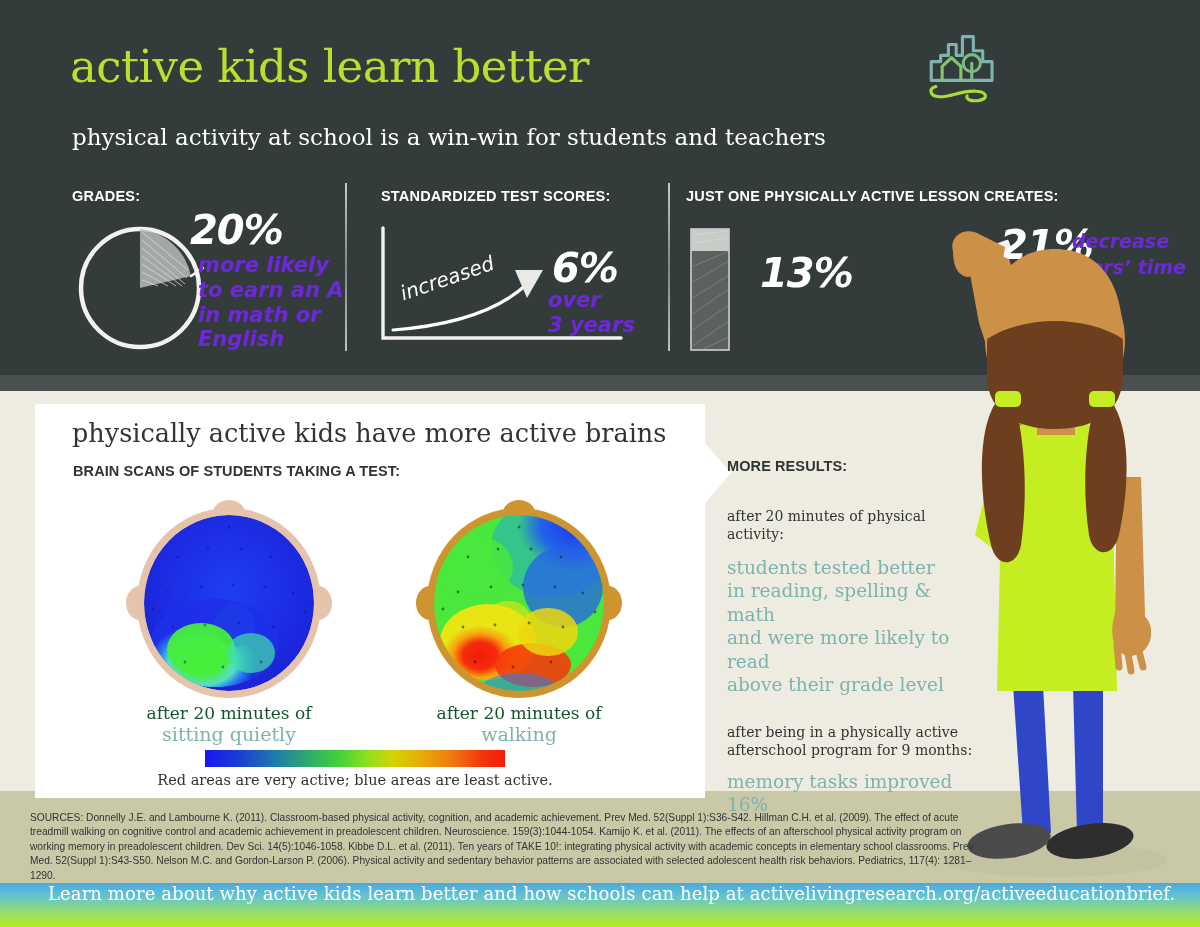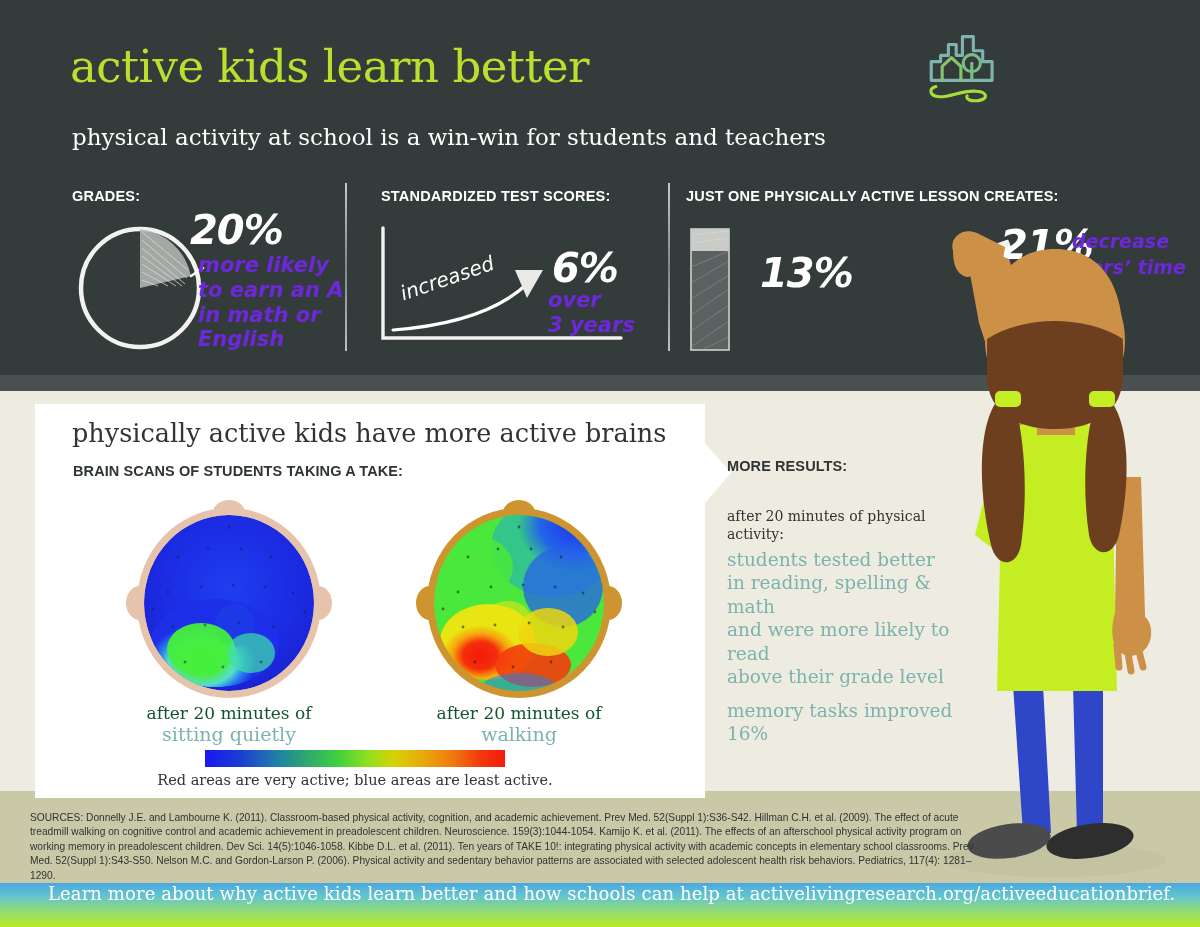--- a/index.html
+++ b/index.html
@@ -119,21 +119,21 @@
   .more-results {
     position:absolute; left:727px; top:458px; width:250px;
   }
   .mr-title { font-size:14.5px; font-weight:700; color:#2f3434; letter-spacing:.1px; }
   .mr-small {
     font-family:"DejaVu Serif", serif; font-size:14px; color:#2f3434;
     line-height:1.32; margin-top:33px;
   }
   .mr-big {
     font-family:"DejaVu Serif", serif; font-size:18.5px; color:#7cb3ae;
-    line-height:1.27; margin-top:4px;
+    line-height:1.27; margin-top:12px;
   }
   .mr-small2 {
     font-family:"DejaVu Serif", serif; font-size:14px; color:#2f3434;
     line-height:1.32; margin-top:26px;
   }
   .mr-big2 {
     font-family:"DejaVu Serif", serif; font-size:18.5px; color:#7cb3ae;
     line-height:1.27; margin-top:10px;
   }
 
@@ -251,21 +251,21 @@
   <div class="chalk-hand chalk-body" style="position:absolute; left:1004px; top:256px; font-size:19px;">in teachers’ time</div>
   <div class="chalk-hand chalk-body" style="position:absolute; left:1000px; top:282px; font-size:19px;">managing behavior</div>
 
   <div class="cream"></div>
   <div class="ground"></div>
 
   <div class="white-panel"></div>
   <div class="panel-notch"></div>
 
   <div class="panel-title">physically active kids have more active brains</div>
-  <div class="panel-sub">BRAIN SCANS OF STUDENTS TAKING A TAKE:</div>
+  <div class="panel-sub">BRAIN SCANS OF STUDENTS TAKING A TEST:</div>
 
   <div class="brain" style="left:123px; top:497px;">
     <svg viewBox="0 0 212 206">
       <defs>
         <radialGradient id="b1g" cx="40%" cy="72%" r="42%">
           <stop offset="0%" stop-color="#4ef03a"></stop>
           <stop offset="38%" stop-color="#4ff04a"></stop>
           <stop offset="62%" stop-color="#55e5c8"></stop>
           <stop offset="80%" stop-color="#2a7ff0"></stop>
           <stop offset="100%" stop-color="#1d2fe8"></stop>
@@ -383,20 +383,22 @@
   <div class="colorbar"></div>
   <div class="cb-cap">Red areas are very active; blue areas are least active.</div>
 
   <div class="more-results">
     <div class="mr-title">MORE RESULTS:</div>
     <div class="mr-small">after 20 minutes of physical activity:</div>
     <div class="mr-big" style="white-space:pre-line;">students tested better
 in reading, spelling &amp; math
 and were more likely to read
 above their grade level</div>
+    <div class="mr-small2" style="white-space:pre-line;">after being in a physically active
+afterschool program for 9 months:</div>
     <div class="mr-big2">memory tasks improved 16%</div>
   </div>
 
   <div class="girl">
     <svg viewBox="0 0 295 668">
 
       <ellipse cx="150" cy="645" rx="112" ry="17" fill="#bdbd9b" opacity=".55"></ellipse>
 
       <path d="M63 48 C58 42 66 30 78 34 L104 44 L120 92 L138 170 L150 232 L118 246 L96 176 L74 108 Z" fill="#cc9047"></path>
 

